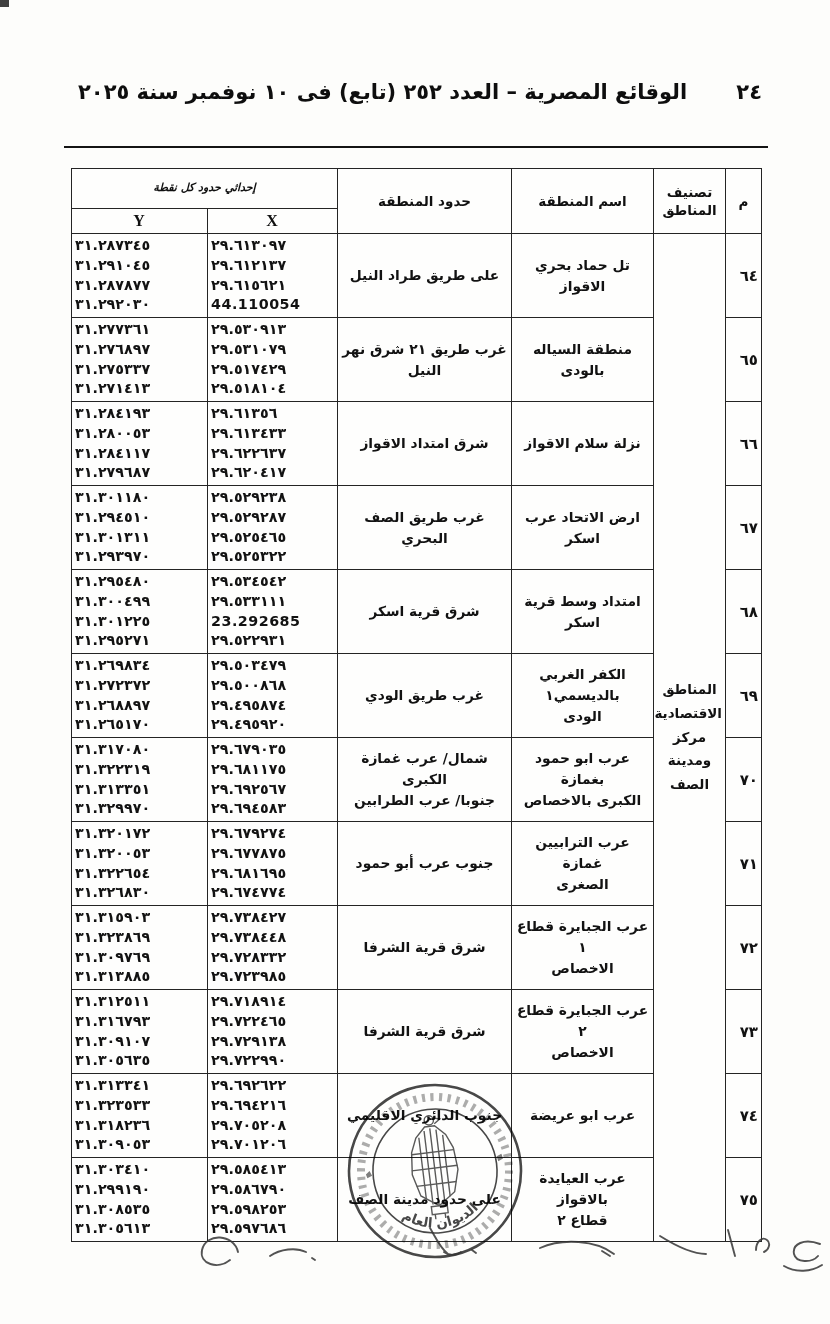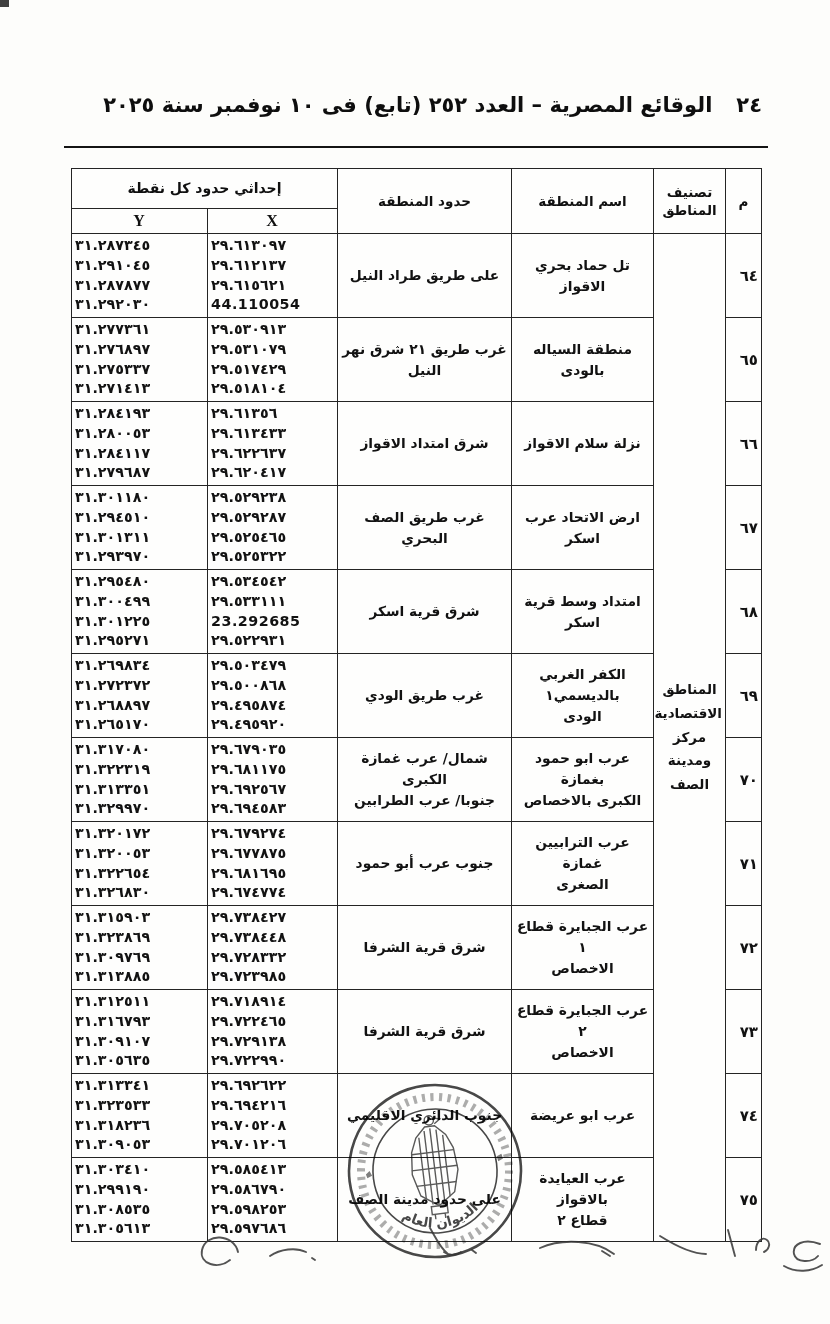--- a/index.html
+++ b/index.html
@@ -9,37 +9,37 @@
     font-family:"DejaVu Sans", sans-serif;
   }
   .scan-artifact{position:absolute;top:0;left:0;width:9px;height:7px;background:#3f3f3f;}
 
   
   .gz-header{
     position:absolute;top:80px;right:68px;left:78px;
     direction:rtl;display:flex;align-items:baseline;gap:24px;
     font-weight:700;font-size:21px;color:#0e0e0e;
   }
-  .gz-header .pagenum{flex:0 0 auto;letter-spacing:1px;margin-top:13px;}
-  .gz-header .title{flex:1 1 auto;text-align:right;letter-spacing:.2px;}
+  .gz-header .pagenum{flex:0 0 auto;letter-spacing:1px;}
+  .gz-header .title{flex:1 1 auto;text-align:left;letter-spacing:.2px;}
   .rule{position:absolute;top:146px;left:64px;right:62px;height:2.4px;background:#141414;}
 
   
   table.coords{
     position:absolute;top:168px;right:68px;width:690px;
     border-collapse:collapse;table-layout:fixed;direction:rtl;
     background:#fefefd;
   }
   table.coords th,table.coords td{
     border:1.7px solid #242424;padding:0 3px;vertical-align:middle;
   }
   thead tr.h1{height:40px;}
   thead tr.h2{height:25px;}
   thead th{font-size:13.5px;font-weight:700;text-align:center;color:#101010;white-space:pre-line;line-height:1.35;}
-  th.coords-head{font-size:14px;}
+  th.coords-head{font-size:11px;font-style:italic;}
   th.axis{font-family:"Liberation Serif", serif;font-size:16px;letter-spacing:1px;}
   tbody tr{height:84px;}
   td.c-serial{text-align:right;font-weight:700;font-size:15px;}
   td.c-class{text-align:center;font-weight:700;font-size:13.5px;white-space:pre-line;line-height:1.75;}
   td.c-name,td.c-bounds{text-align:center;font-weight:700;font-size:13.8px;white-space:pre-line;line-height:1.5;}
   td.c-x,td.c-y{text-align:left;font-weight:700;font-size:14.3px;padding:2px 0;}
   td.c-x .num,td.c-y .num{direction:ltr;unicode-bidi:embed;line-height:19.6px;letter-spacing:.5px;}
 
   
   .stamp{

